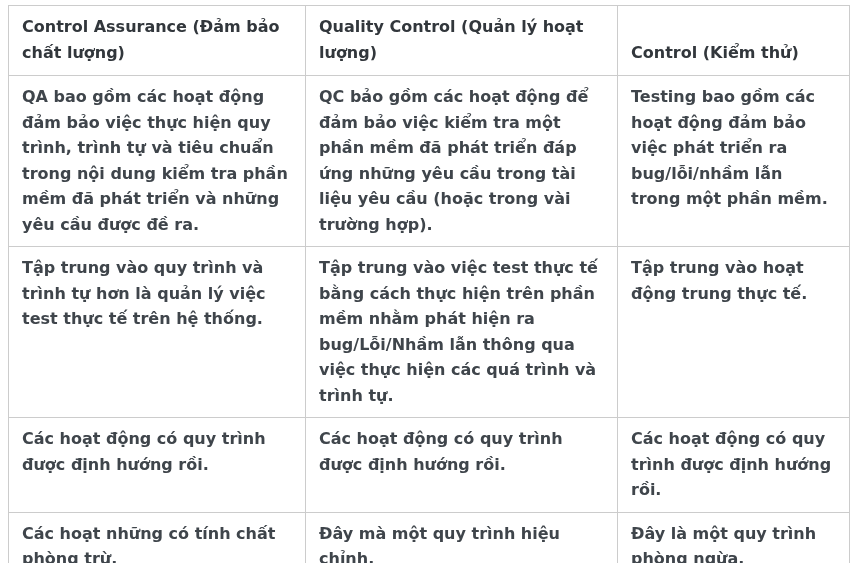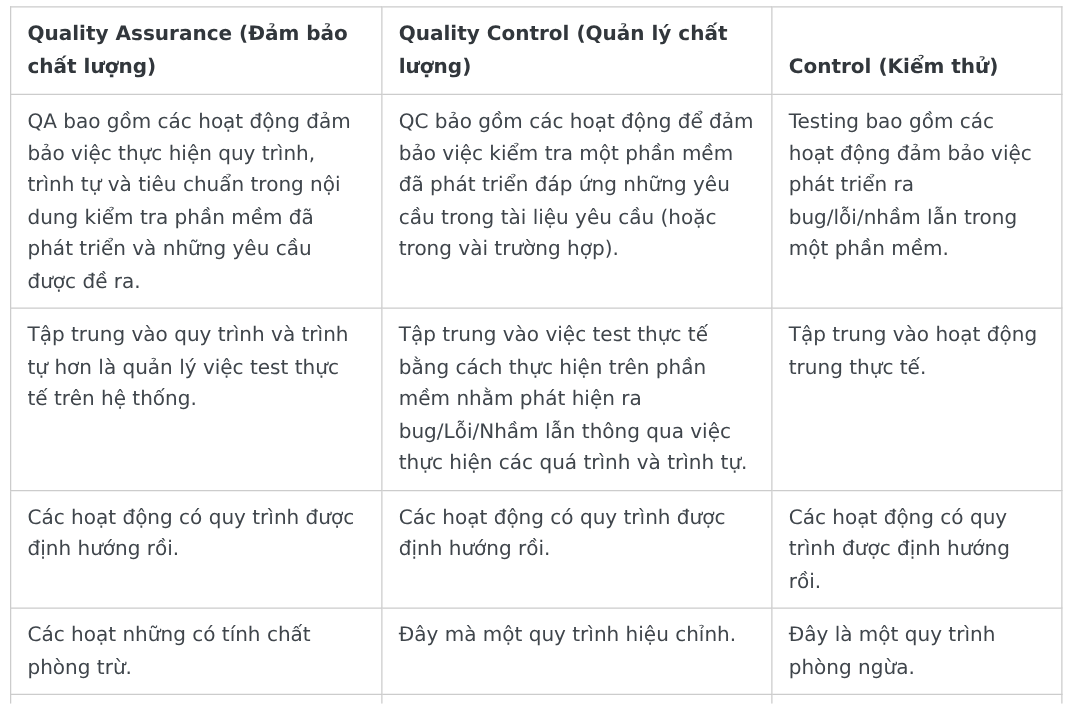--- a/index.html
+++ b/index.html
@@ -34,37 +34,37 @@
     word-wrap: break-word;
   }
   table.compare th {
     vertical-align: bottom;
     font-weight: bold;
     color: #32373c;
     line-height: 26px;
   }
   table.compare td {
     vertical-align: top;
-    font-weight: normal;
+    font-weight: bold;
   }
 </style>
 </head>
 <body>
 
 <div class="page">
   <table class="compare">
     <colgroup>
       <col style="width:297px">
       <col style="width:312px">
       <col style="width:232px">
     </colgroup>
     <thead>
       <tr>
-        <th>Quality Assurance (Đảm bảo chất lượng)</th>
-        <th>Quality Control (Quản lý chất lượng)</th>
+        <th>Control Assurance (Đảm bảo chất lượng)</th>
+        <th>Quality Control (Quản lý hoạt lượng)</th>
         <th>Control (Kiểm thử)</th>
       </tr>
     </thead>
     <tbody>
       <tr>
         <td>QA bao gồm các hoạt động đảm bảo việc thực hiện quy trình, trình tự và tiêu chuẩn trong nội dung kiểm tra phần mềm đã phát triển và những yêu cầu được đề ra.</td>
         <td>QC bảo gồm các hoạt động để đảm bảo việc kiểm tra một phần mềm đã phát triển đáp ứng những yêu cầu trong tài liệu yêu cầu (hoặc trong vài trường hợp).</td>
         <td>Testing bao gồm các hoạt động đảm bảo việc phát triển ra bug/lỗi/nhầm lẫn trong một phần mềm.</td>
       </tr>
       <tr>

